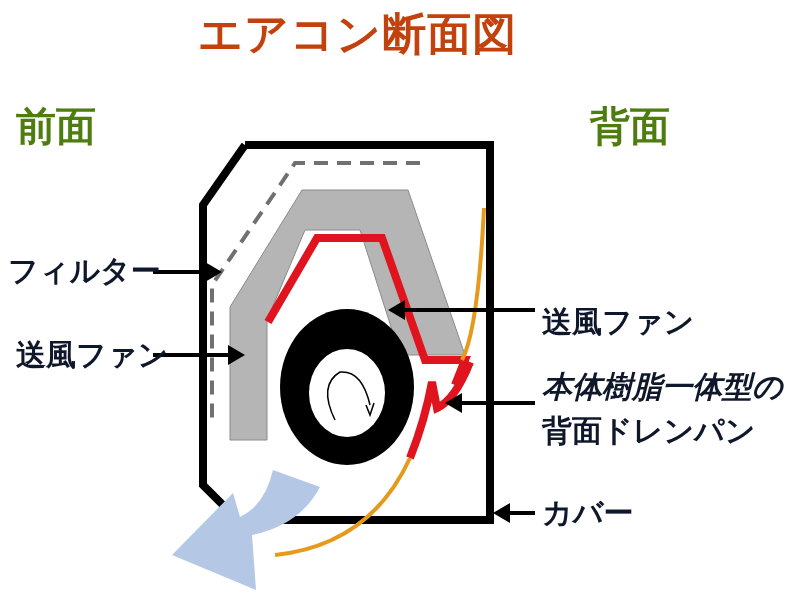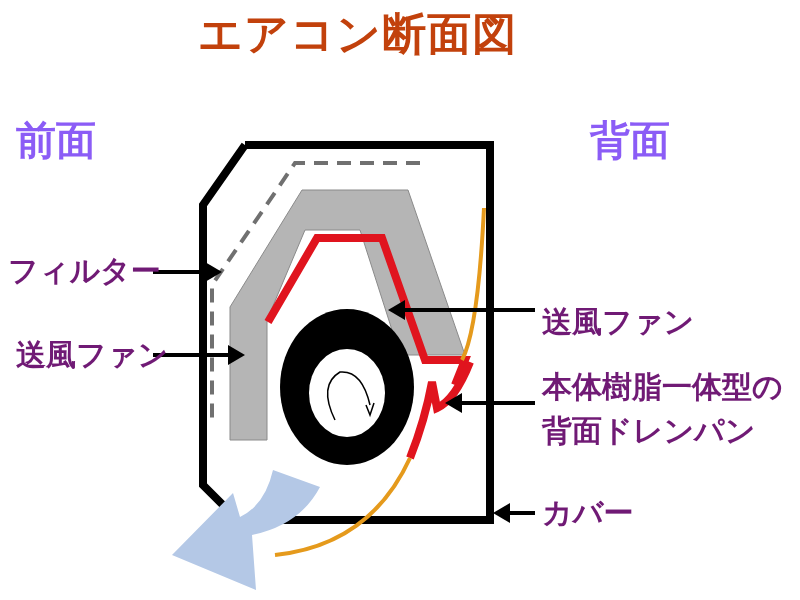--- a/index.html
+++ b/index.html
@@ -1,22 +1,22 @@
 <!DOCTYPE html>
 <html><head>
 <meta charset="utf-8">
 <style>
   html, body { margin:0; padding:0; background:#ffffff; }
   body { width:800px; height:600px; position:relative; overflow:hidden; font-family:"DejaVu Sans", sans-serif; }
   .lbl { position:absolute; font-weight:bold; white-space:nowrap; line-height:1; }
   .title { left:198px; top:12px; font-size:44px; color:#c2410c; letter-spacing:1px; }
-  .side { font-size:40px; color:#8b5cf6;margin-top:14px; }
+  .side { font-size:40px; color:#4d7c0f; }
   .front { left:16px; top:106px; }
   .back { left:590px; top:106px; }
-  .callout { font-size:30px; color:#701a75; }
+  .callout { font-size:30px; color:#0f172a; }
   svg { position:absolute; left:0; top:0; }
 </style>
 </head>
 <body>
 
 <div class="lbl title">エアコン断面図</div>
 <div class="lbl side front">前面</div>
 <div class="lbl side back">背面</div>
 
 <svg width="800" height="600" viewBox="0 0 800 600">
@@ -59,15 +59,15 @@
   </g>
   <g>
     <line x1="508" y1="513" x2="535" y2="513" stroke="#000" stroke-width="4"></line>
     <polygon points="493,513 510,503 510,523" fill="#000"></polygon>
   </g>
 </svg>
 
 <div class="lbl callout" style="left:8px;top:256px;">フィルター</div>
 <div class="lbl callout" style="left:16px;top:340px;">送風ファン</div>
 <div class="lbl callout" style="left:542px;top:295px;margin-top:12px;">送風ファン</div>
-<div class="lbl callout" style="left:542px;top:372px;">本体樹脂一体型の</div>
+<div class="lbl callout" style="left:542px;top:372px;font-style:italic;">本体樹脂一体型の</div>
 <div class="lbl callout" style="left:542px;top:416px;">背面ドレンパン</div>
 <div class="lbl callout" style="left:542px;top:498px;">カバー</div>
 
 </body></html>

